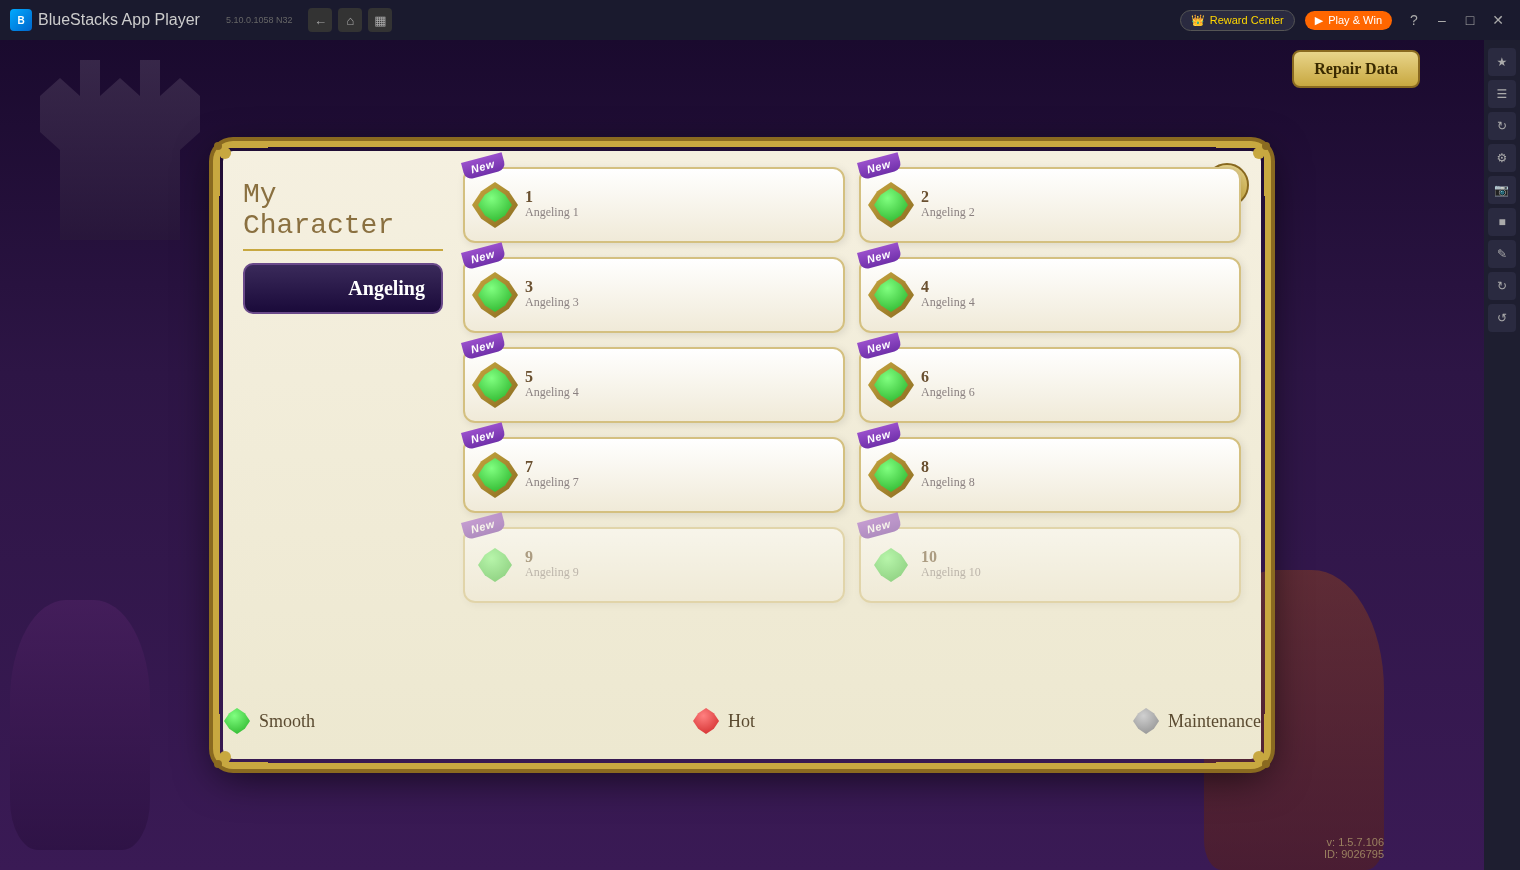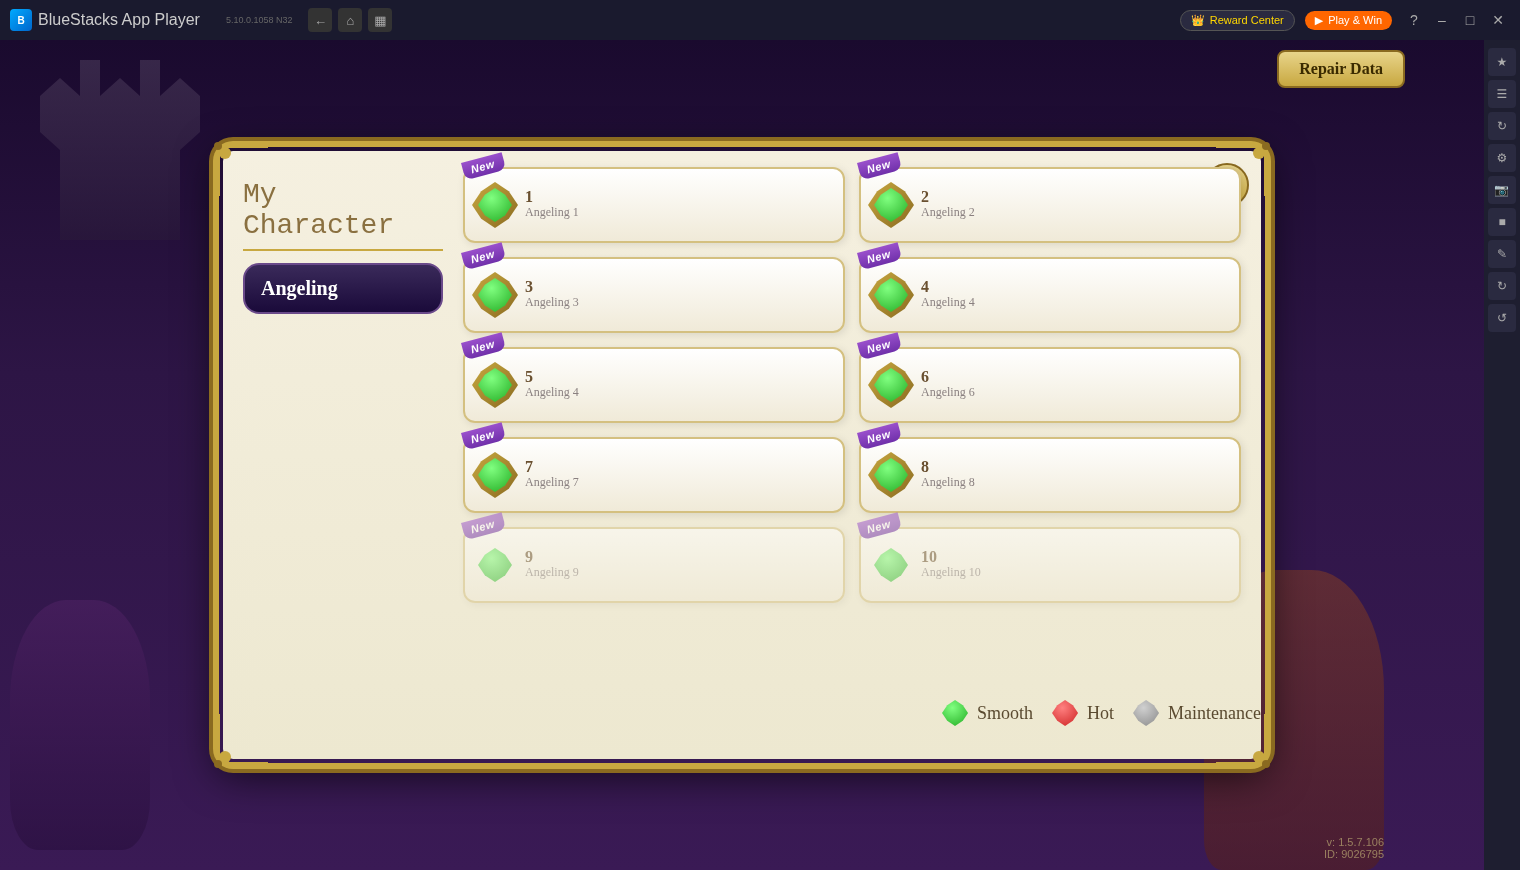--- a/index.html
+++ b/index.html
@@ -152,21 +152,21 @@
       bottom: 0; right: 100px;
       width: 180px; height: 300px;
       background: linear-gradient(180deg, #8a4020, #5a2010);
       border-radius: 40% 40% 10% 10%;
       opacity: 0.5;
     }
 
     
     .repair-data-btn {
       position: absolute;
-      top: 10px; right: 79px;
+      top: 10px; right: 64px;
       background: linear-gradient(180deg, #e8d48a, #c8a840);
       border: 2px solid #8a6a20;
       border-radius: 8px;
       padding: 8px 20px;
       color: #3a2a00;
       font-size: 16px;
       font-weight: bold;
       cursor: pointer;
       font-family: Georgia, serif;
     }
@@ -249,25 +249,25 @@
       color: #8a7040;
       padding: 8px 0;
       border-bottom: 2px solid #c8a840;
       margin-bottom: 12px;
     }
     .server-type-btn {
       display: block;
       width: 100%;
       padding: 12px 16px;
       margin-bottom: 26px;
-      border-radius: 16px;
+      border-radius: 10px;
       font-size: 20px;
       font-family: Georgia, serif;
       font-weight: bold;
-      text-align: left;
+      text-align: right;
       cursor: pointer;
       border: 2px solid transparent;
     }
     .server-type-btn.active {
       background: linear-gradient(180deg, #3a2a5a, #1a0a3a);
       color: #ffffff;
       border-color: #6a4a8a;
     }
     .server-type-btn.inactive {
       background: transparent;
@@ -355,25 +355,25 @@
     .server-name {
       font-size: 12px;
       color: #8a8080;
       font-family: Georgia, serif;
       line-height: 1.3;
     }
 
     
     .dialog-footer {
       position: absolute;
-      bottom: 32px;
+      bottom: 24px;
       left: 0; right: 0;
       display: flex;
-      justify-content: flex-end;
-      gap: 18px;
+      justify-content: space-between;
+      gap: 40px;
       align-items: center;
     }
     .legend-item {
       display: flex;
       align-items: center;
       gap: 8px;
     }
     .legend-gem {
       width: 28px; height: 28px;
       display: flex; align-items: center; justify-content: center;

